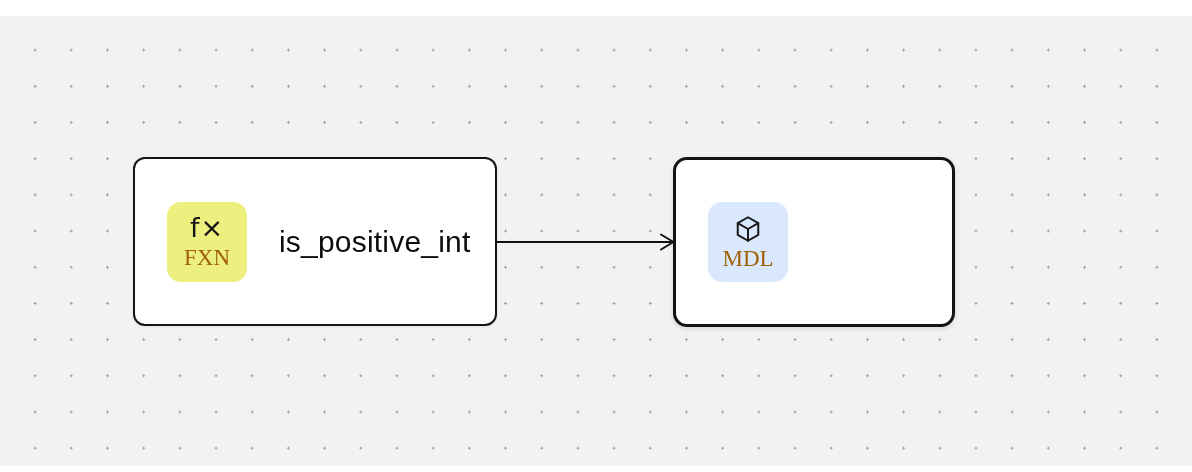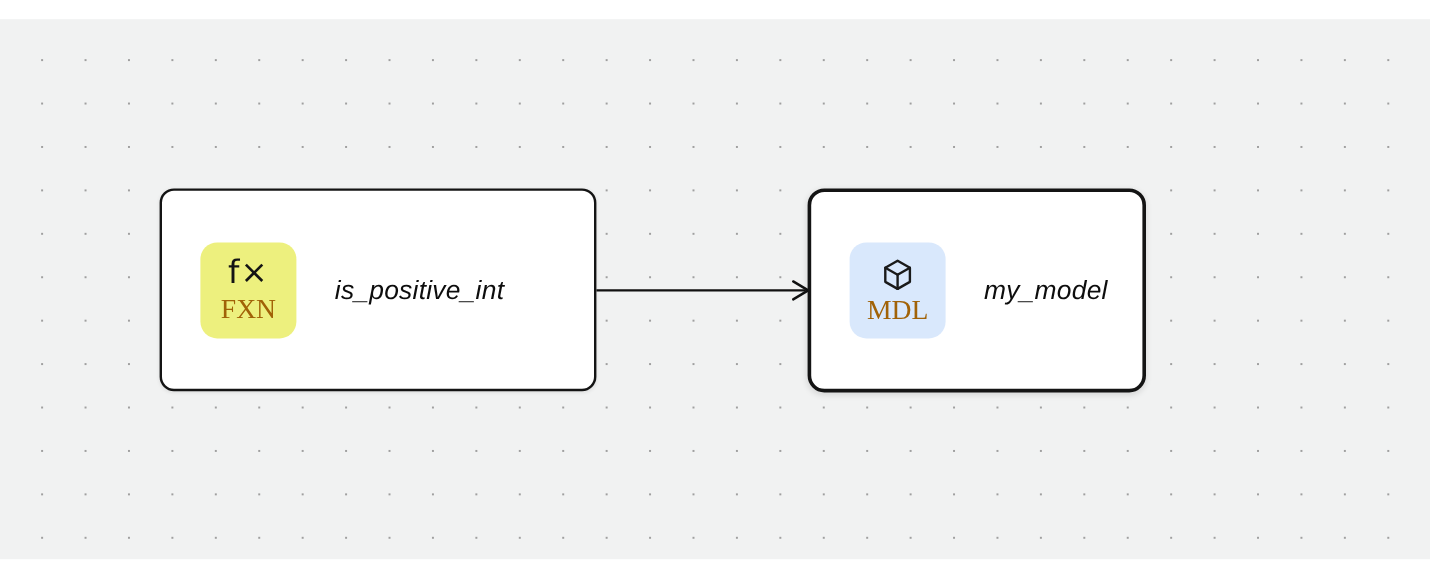--- a/index.html
+++ b/index.html
@@ -81,26 +81,25 @@
     align-items: center;
     justify-content: center;
   }
   .badge-text {
     font-family: Liberation Serif, serif;
     font-size: 23px;
     line-height: 26px;
     color: #a16207;
   }
   .node-label {
-    font-size: 22px;
+    font-size: 30px;
     color: #0d0d0d;
     font-weight: 400;
     letter-spacing: 0.2px;
     white-space: nowrap;
-    font-style: italic;
   }
 </style>
 </head>
 <body>
 
 <div class="page">
 
   <div class="flow-canvas"></div>
 
   <svg class="edge-layer" width="1192" height="472" viewBox="0 0 1192 472" xmlns="http://www.w3.org/2000/svg">
@@ -122,16 +121,15 @@
     <div class="badge badge-mdl">
       <span class="badge-cube">
         <svg width="30" height="30" viewBox="0 0 24 24" fill="none" stroke="#1a1a1a" stroke-width="1.6" stroke-linecap="round" stroke-linejoin="round">
           <path d="M12 2.6 L20.2 7.3 V16.7 L12 21.4 L3.8 16.7 V7.3 Z"></path>
           <path d="M3.8 7.3 L12 12 L20.2 7.3"></path>
           <path d="M12 12 V21.4"></path>
         </svg>
       </span>
       <span class="badge-text">MDL</span>
     </div>
-    <span class="node-label">my_model</span>
   </div>
 
 </div>
 
 </body></html>

